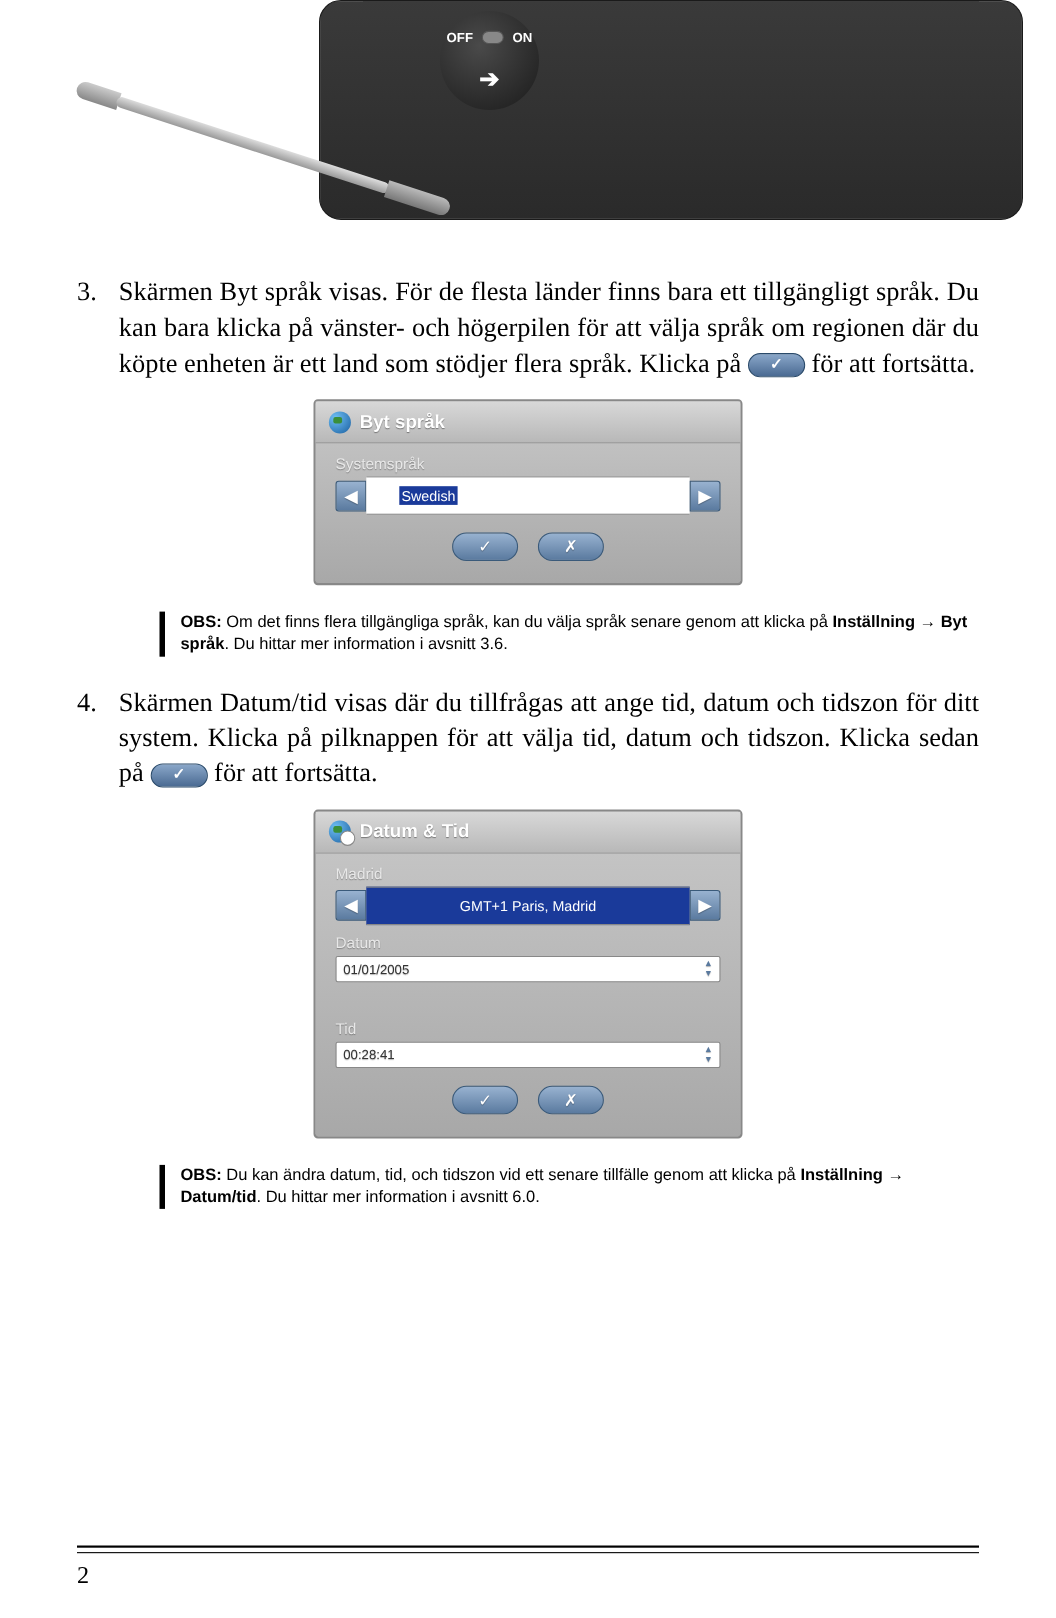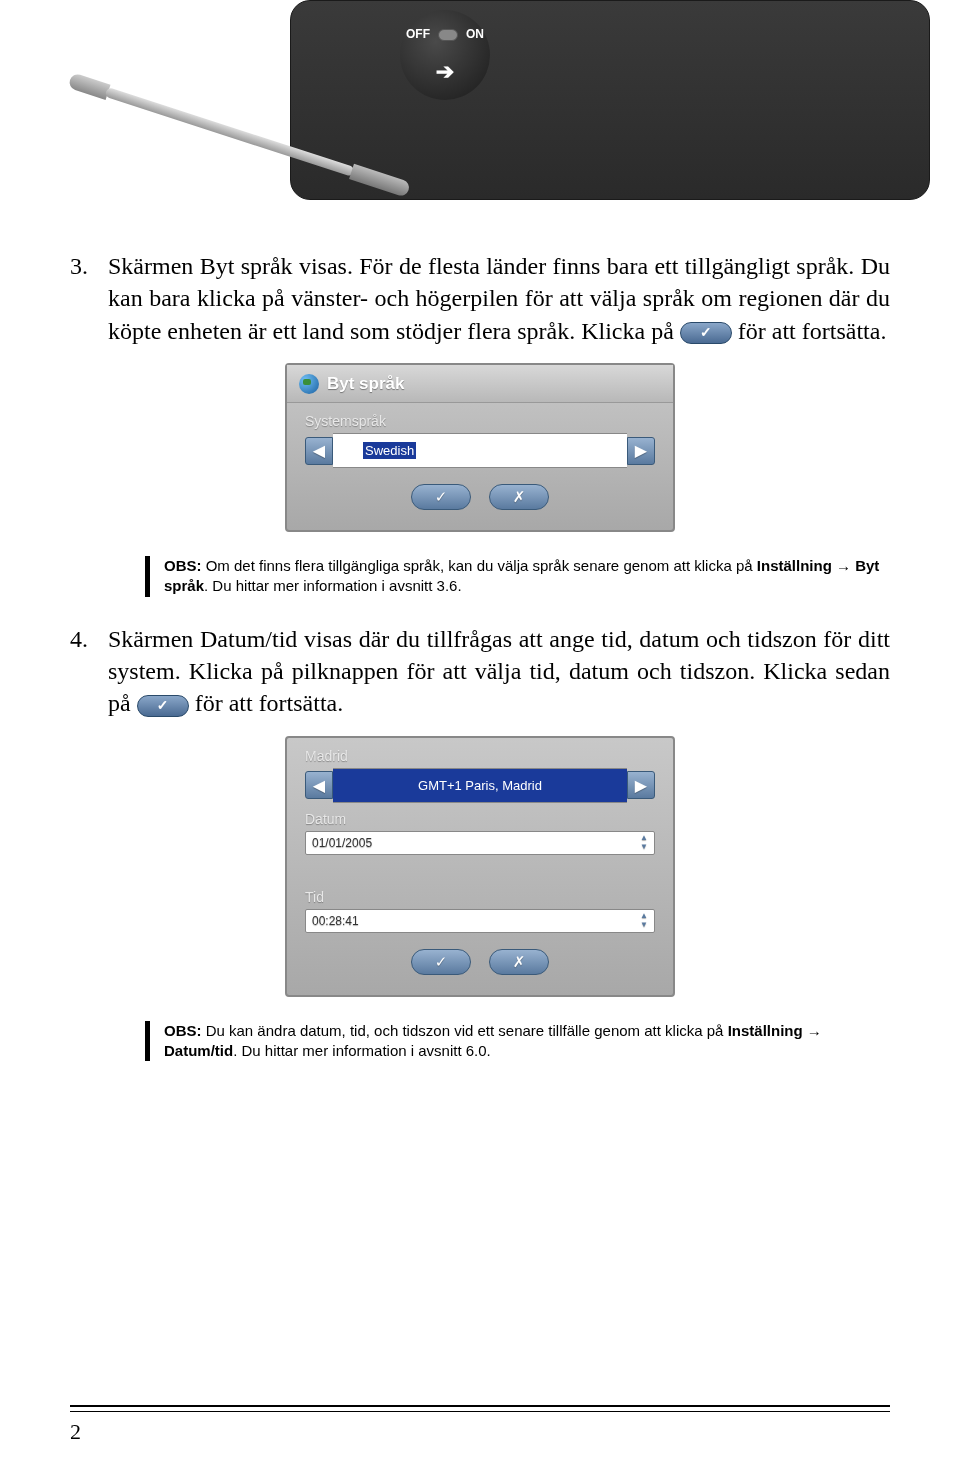--- a/index.html
+++ b/index.html
@@ -49,21 +49,21 @@
     align-items: center;
     justify-content: center;
     color: #fff;
     font-family: Arial, sans-serif;
     font-size: 12px;
     font-weight: bold;
   }
   .switch-labels {
     display: flex;
     gap: 8px;
-    align-items: flex-end;
+    align-items: center;
     margin-bottom: 20px;
   }
   .switch-toggle {
     width: 20px;
     height: 12px;
     background: #888;
     border-radius: 6px;
     border: 1px solid #555;
   }
   .switch-arrow {
@@ -385,20 +385,24 @@
 <div class="step">
   <div class="step-num">4.</div>
   <div class="step-text">
     <span>Skärmen Datum/tid visas där du tillfrågas att ange tid, datum och tidszon för ditt system. Klicka på pilknappen för att välja tid, datum och tidszon. Klicka sedan på </span>
     <span class="check-btn"></span>
     <span> för att fortsätta.</span>
   </div>
 </div>
 
 <div class="dialog">
+  <div class="dialog-header">
+    <span class="globe-icon clock-badge"></span>
+    <span>Datum &amp; Tid</span>
+  </div>
   <div class="dialog-body">
     <div class="field-label">Madrid</div>
     <div class="arrow-input">
       <div class="arrow-btn arrow-left">◀</div>
       <div class="value-box highlight">GMT+1 Paris, Madrid</div>
       <div class="arrow-btn arrow-right">▶</div>
     </div>
     <div class="field-row">
       <div class="field-col">
         <div class="field-label">Datum</div>

